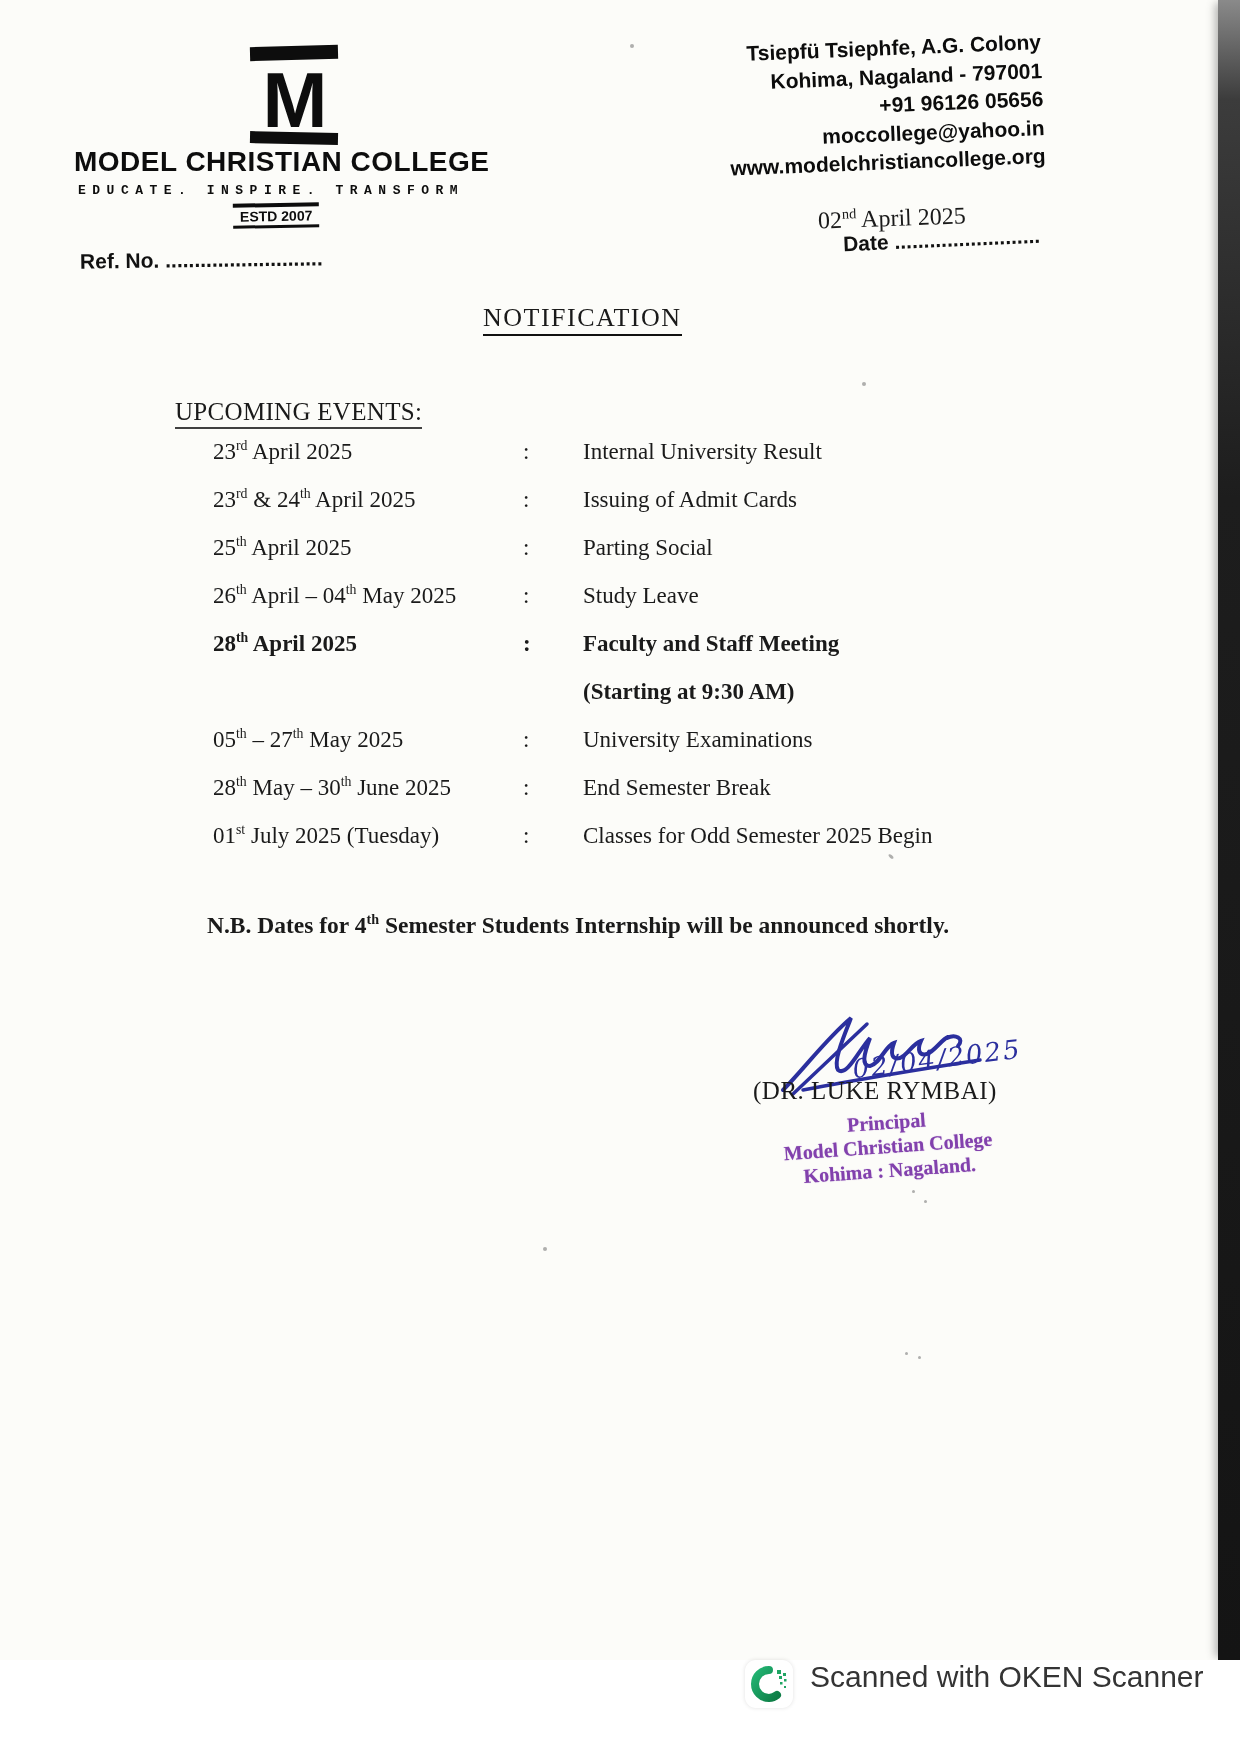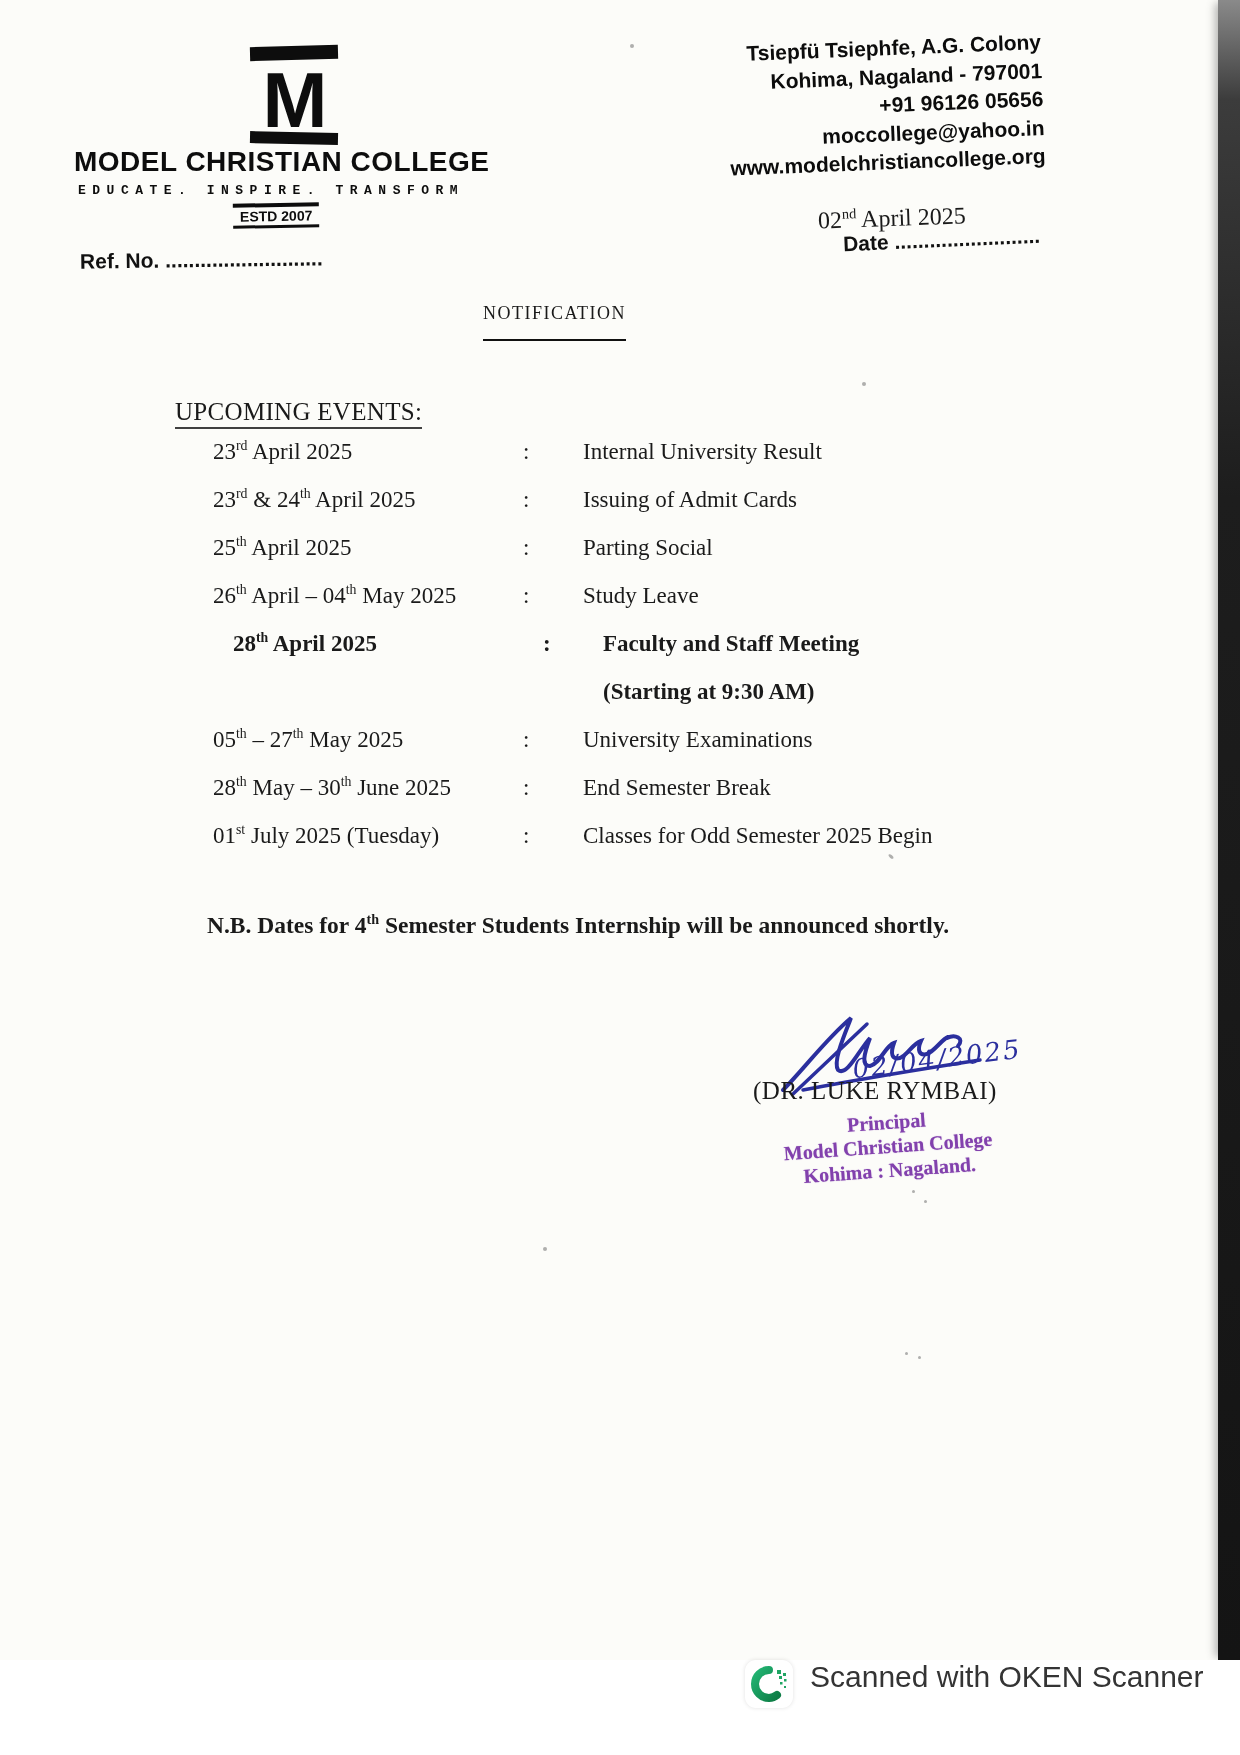--- a/index.html
+++ b/index.html
@@ -17,28 +17,28 @@
   .college-name{position:absolute;left:74px;top:146px;font-family:"Liberation Sans",sans-serif;font-weight:bold;font-size:28px;letter-spacing:.5px;color:#0d0d0d;}
   .tagline{position:absolute;left:78px;top:183px;font-family:Liberation Mono, monospace;font-weight:bold;font-size:13px;letter-spacing:6.5px;color:#0d0d0d;}
   .estd{position:absolute;left:233px;top:203px;font-family:"Liberation Sans",sans-serif;font-weight:bold;font-size:14px;color:#0d0d0d;border-top:4px solid #0d0d0d;border-bottom:3px solid #0d0d0d;padding:1px 7px 1px 7px;transform:rotate(-1deg);}
   .contact{position:absolute;right:200px;top:28px;text-align:right;font-family:"Liberation Sans",sans-serif;font-weight:bold;font-size:21px;line-height:28.5px;color:#0c0c0c;transform:rotate(-2.3deg);transform-origin:right top;}
   
   .mcc-no{position:absolute;left:207px;top:212px;font-size:24px;letter-spacing:.5px;}
   .typed-date{position:absolute;left:818px;top:205px;font-size:24px;transform:rotate(-2deg);z-index:2;}
   .date-label{position:absolute;left:843px;top:228px;font-family:"Liberation Sans",sans-serif;font-weight:bold;font-size:21px;color:#111;transform:rotate(-2.5deg);z-index:1;}
   .ref-label{position:absolute;left:80px;top:248px;font-family:"Liberation Sans",sans-serif;font-weight:bold;font-size:21px;color:#111;transform:rotate(-.8deg);}
   
-  .title{position:absolute;left:483px;top:303px;font-size:18px;letter-spacing:1.5px;border-bottom:2px solid #111;padding-bottom:15px;}
+  .title{position:absolute;left:483px;top:303px;font-size:26px;letter-spacing:1.5px;border-bottom:2px solid #111;padding-bottom:1px;}
   .section-heading{position:absolute;left:175px;top:398px;font-size:25px;letter-spacing:.3px;border-bottom:2px solid #404040;padding-bottom:1px;}
   .events{position:absolute;left:213px;top:428px;width:830px;font-size:23px;}
   .event-row{display:flex;line-height:48px;}
   .event-date{width:310px;}
   .event-colon{width:60px;}
   .event-desc{flex:1;}
-  .event-row.bold{font-weight:bold;margin-left:20px;}
+  .event-row.bold{font-weight:bold;}
   .desc2{line-height:48px;}
   sup{font-size:60%;line-height:0;vertical-align:super;}
   .note{position:absolute;left:207px;top:912px;width:820px;font-weight:bold;font-size:23.5px;}
   
   .sig-svg{position:absolute;left:775px;top:1008px;}
   .sig-date{position:absolute;left:852px;top:1044px;font-family:"DejaVu Serif",serif;font-style:italic;font-size:26px;letter-spacing:2px;transform:rotate(-7deg);}
   .sig-name{position:absolute;left:753px;top:1077px;font-size:25px;letter-spacing:.5px;text-align:right;}
   .stamp{position:absolute;left:768px;top:1110px;width:240px;text-align:center;font-weight:bold;font-size:20px;line-height:24px;transform:rotate(-4deg);text-shadow:0 0 1px rgba(130,65,173,.55);}
   .stamp div{white-space:nowrap;}
   

